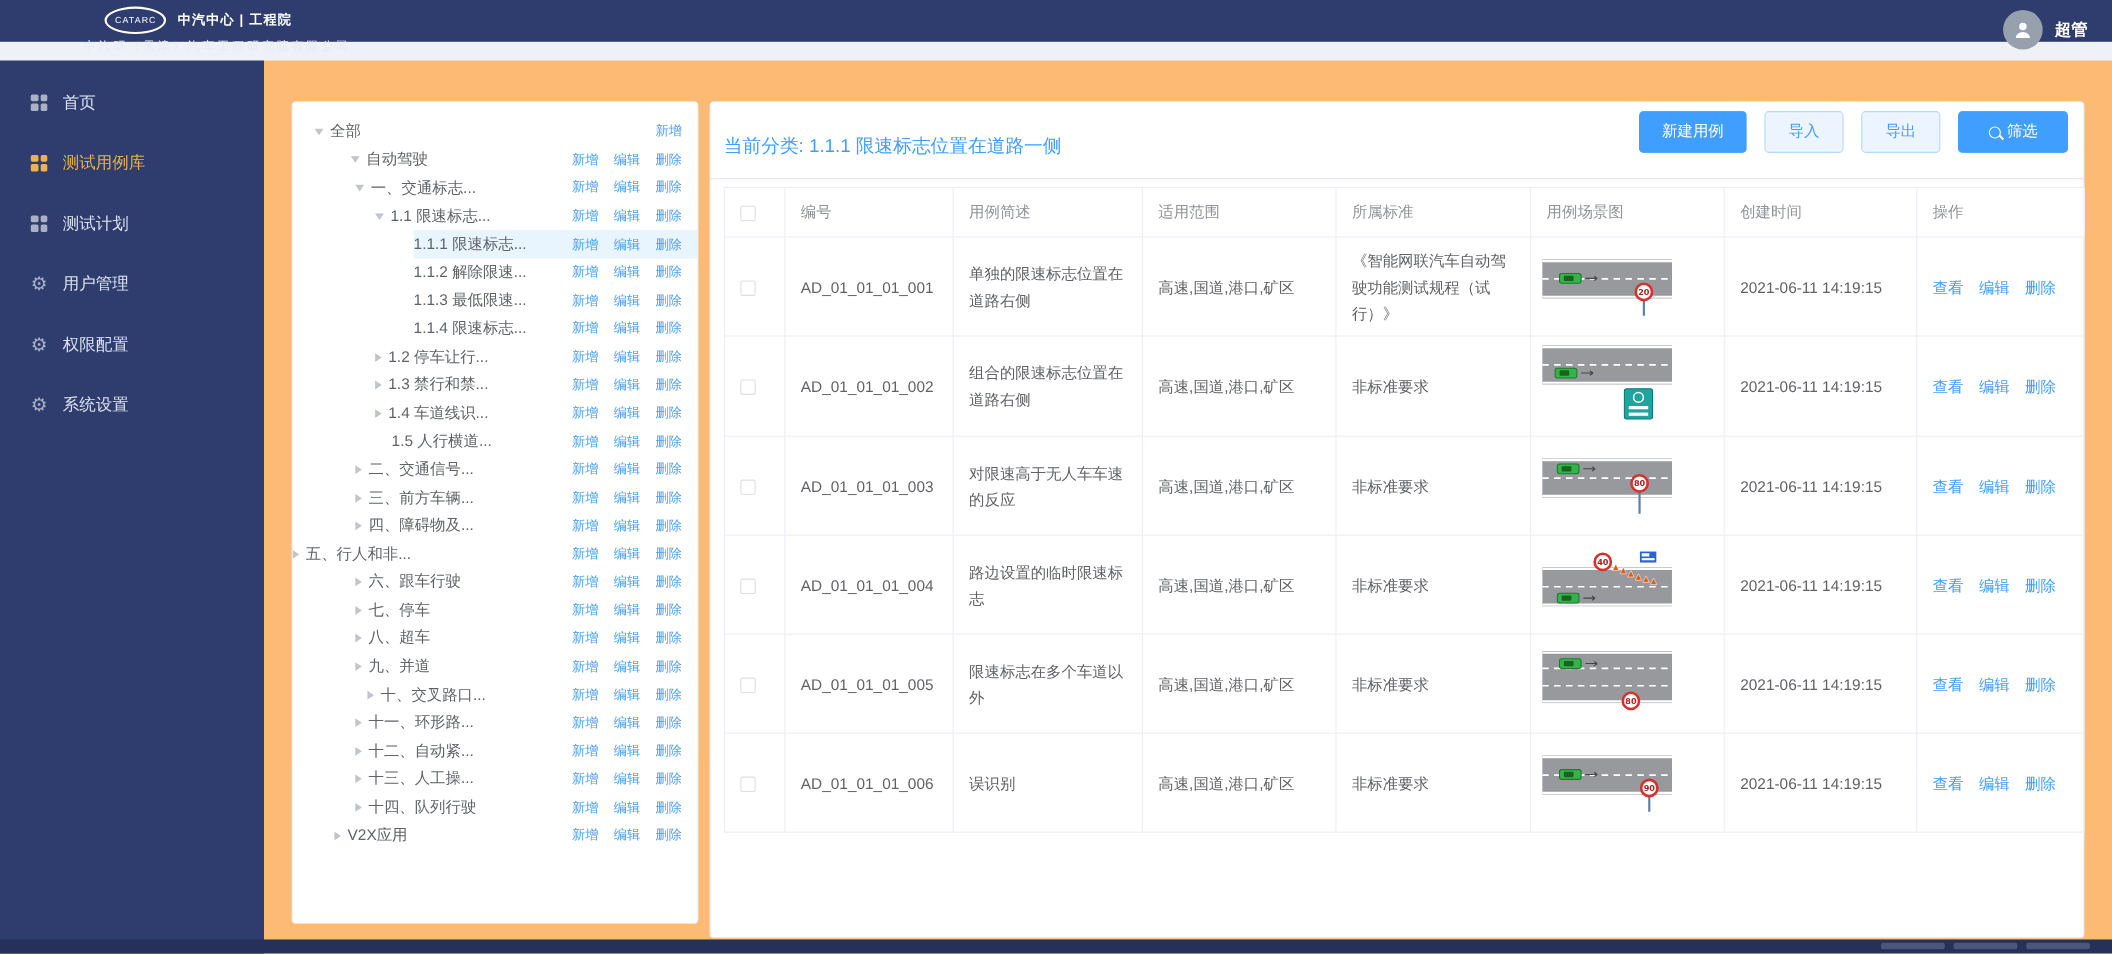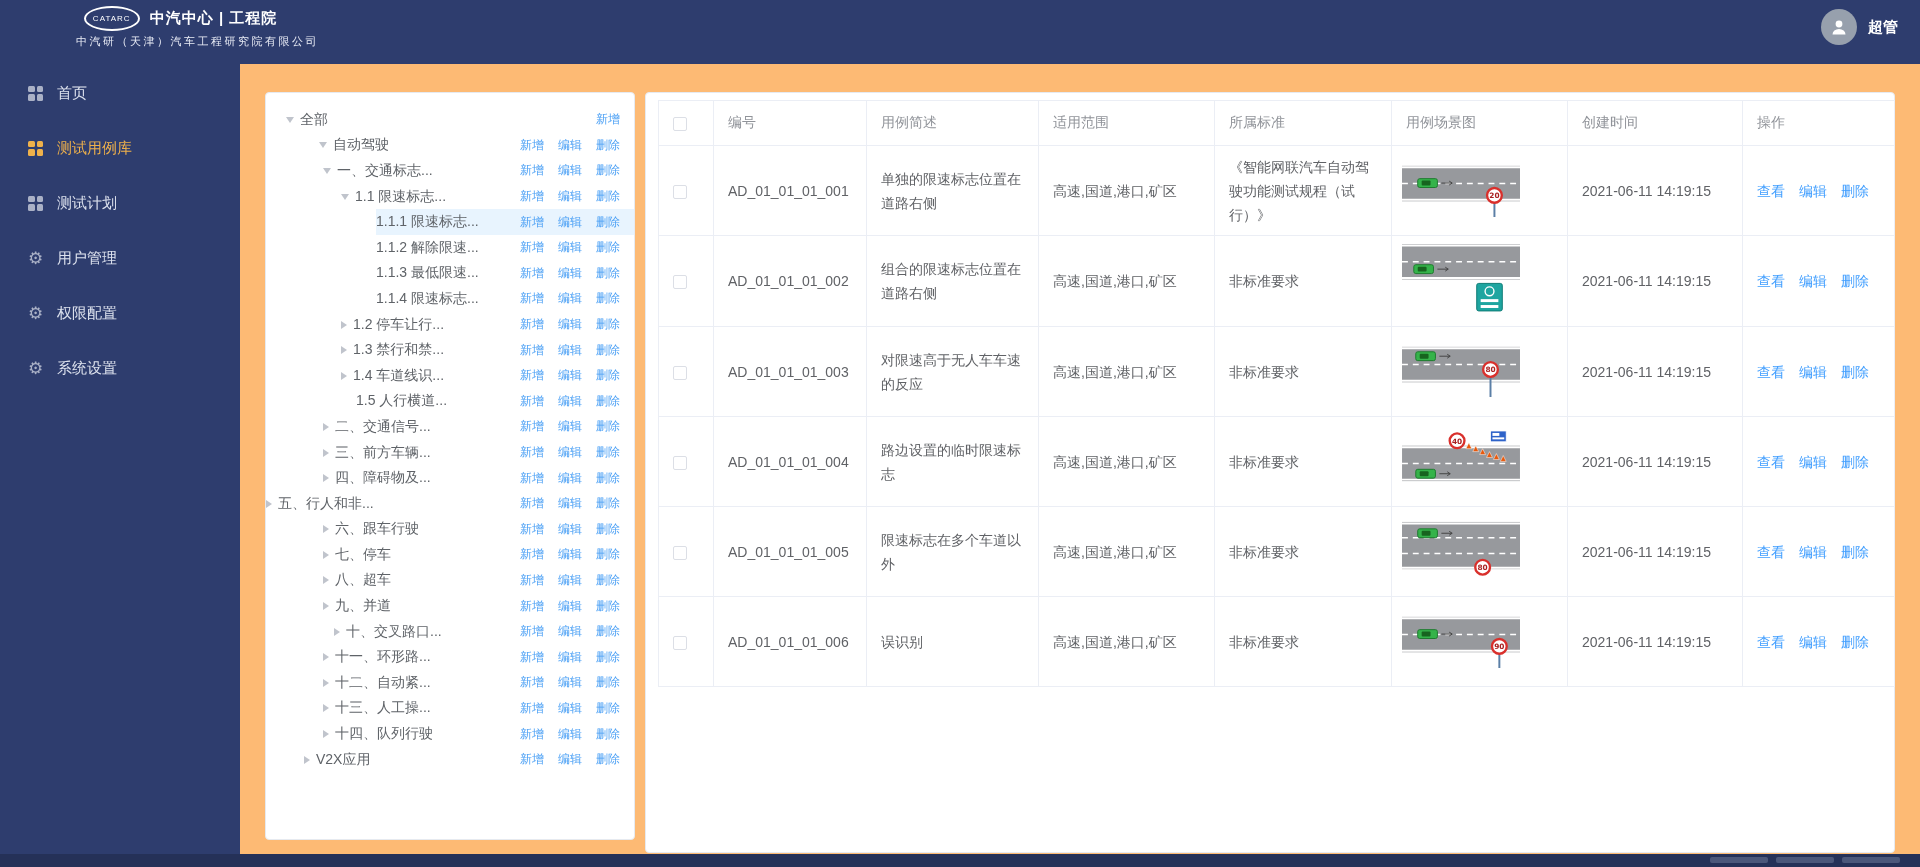--- a/index.html
+++ b/index.html
@@ -1,23 +1,23 @@
 <!DOCTYPE html>
 <html><head>
 <meta charset="utf-8">
 <style>
   * { margin:0; padding:0; box-sizing:border-box; }
   html,body { width:1920px; height:867px; font-family:"Liberation Sans","DejaVu Sans",sans-serif; background:#eef1f6; overflow:hidden; position:relative; }
 
   
-  .appbar { position:absolute; left:0; top:0; width:1920px; height:64px; background:#2e3d6e; z-index:5;text-decoration:underline; }
+  .appbar { position:absolute; left:0; top:0; width:1920px; height:38px; background:#2e3d6e; z-index:5;text-decoration:underline; }
   .logo-wrap { position:absolute; left:42px; top:6px; display:flex; flex-direction:column; align-items:center; color:#fff; }
   .logo-row { display:flex; align-items:center; gap:10px; }
   .logo-ellipse { width:56px; height:25px; border:2px solid #fff; border-radius:50%; display:flex; align-items:center; justify-content:center; font-size:8px; letter-spacing:1px; color:#fff; }
-  .logo-title { font-size:15px; font-weight:bold; letter-spacing:1px; white-space:nowrap; }
+  .logo-title { font-size:12px; font-weight:bold; letter-spacing:1px; white-space:nowrap; }
   .logo-sub { font-size:11px; letter-spacing:2.5px; margin-top:3px; color:#e8ebf5; white-space:nowrap;margin-left:34px; }
   .user-wrap { position:absolute; right:22px; top:9px; display:flex; align-items:center; gap:11px; }
   .avatar { width:36px; height:36px; border-radius:50%; background:#97a0ad; display:flex; align-items:center; justify-content:center; }
   .user-name { color:#fff; font-size:15px; font-weight:bold; }
 
   
   .sidebar { position:absolute; left:0; top:55px; width:240px; height:812px; background:#2e3d6e; z-index:4; }
   .side-item { display:flex; align-items:center; gap:14px; height:40px; margin-top:15px; padding-left:28px; color:#dde2ee; font-size:15px; cursor:pointer; }
   .side-item.first { margin-top:18px; }
   .side-item.active { color:#efb14b; }
@@ -418,20 +418,32 @@
               <span class="tacts">
             <a>新增</a>
             <a>编辑</a>
             <a>删除</a>
           </span>
             </div>
           </div>
     </div>
 
   <div class="card main-card">
+    <div class="main-head">
+      <div class="cat-title">当前分类: 1.1.1 限速标志位置在道路一侧</div>
+      <div class="toolbar">
+        <div class="btn solid w-new">新建用例</div>
+        <div class="btn plain w-io">导入</div>
+        <div class="btn plain w-io">导出</div>
+        <div class="btn solid w-filter">
+            <span class="mag"></span>
+            <span>筛选</span>
+          </div>
+      </div>
+    </div>
     <table class="cases" id="caseTable">
         <colgroup>
           <col style="width:55px">
           <col style="width:153px">
           <col style="width:172px">
           <col style="width:176px">
           <col style="width:177px">
           <col style="width:176px">
           <col style="width:175px">
           <col style="width:152px">

